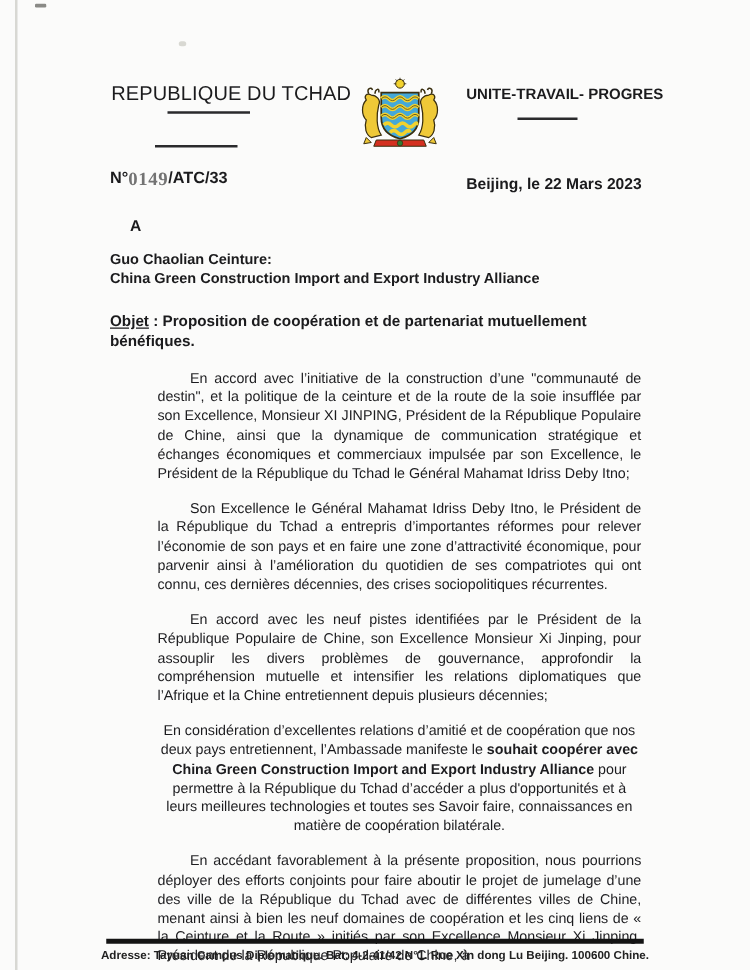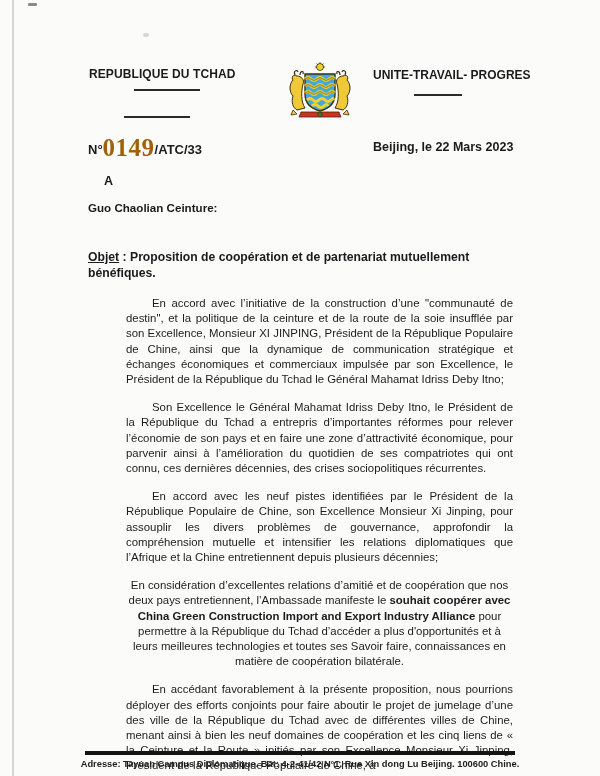--- a/index.html
+++ b/index.html
@@ -17,33 +17,33 @@
   }
   .scan-speck {
     position: absolute; left: 28px; top: 3px; width: 9px; height: 3px;
     background: #8a8a86; border-radius: 1px;
   }
   .scan-speck2 {
     position: absolute; left: 143px; top: 33px; width: 6px; height: 4px;
     background: #d8d8d2; border-radius: 2px;
   }
   
-  .hdr-left { position: absolute; left: 89px; top: 67px; font-weight: bold; font-size: 12px; letter-spacing: .1px; }
+  .hdr-left { position: absolute; left: 89px; top: 67px; font-weight: normal; font-size: 16px; letter-spacing: .1px; }
   .hdr-left .line2 { margin-top: 13px; }
   .rule { background: #2a2a2c; height: 2px; }
   .rule-rep { position: absolute; left: 134px; top: 89px; width: 66px; }
   .rule-amb { position: absolute; left: 124px; top: 116px; width: 66px; }
   .hdr-right { position: absolute; left: 373px; top: 68px; font-weight: bold; font-size: 12px; }
   .rule-motto { position: absolute; left: 414px; top: 94px; width: 48px; }
   .emblem { position: absolute; left: 283px; top: 62px; width: 74px; height: 58px; }
   
   .ref-line { position: absolute; left: 88px; top: 134px; font-weight: bold; font-size: 13px; }
   .ref-line .num {
     font-family: "Liberation Serif", "DejaVu Serif", serif;
-    color: #a16207; font-size: 25px; font-weight: bold; letter-spacing: .5px;
+    color: #737373; font-size: 15px; font-weight: bold; letter-spacing: .5px;
     vertical-align: -2px;
   }
   .date-line { position: absolute; left: 373px; top: 140px; font-weight: bold; font-size: 12.5px; }
   
   .salutation { position: absolute; left: 104px; top: 174px; font-weight: bold; font-size: 12.5px; }
   .addressee { position: absolute; left: 88px; top: 201px; font-weight: bold; font-size: 11.6px; line-height: 14.5px; }
   
   .subject {
     position: absolute; left: 88px; top: 238px; width: 442px;
     font-weight: bold; font-size: 12.2px; line-height: 15.5px; margin-top: 12px;
@@ -125,20 +125,21 @@
 
 <div class="hdr-right">UNITE-TRAVAIL- PROGRES</div>
 <div class="rule rule-motto"></div>
 
 <div class="ref-line"><span>N°</span><span class="num">0149</span><span>/ATC/33</span></div>
 <div class="date-line">Beijing, le 22 Mars 2023</div>
 
 <div class="salutation">A</div>
 <div class="addressee">
   <div>Guo Chaolian Ceinture:</div>
+  <div>China Green Construction Import and Export Industry Alliance</div>
 </div>
 
 <div class="subject"><span class="obj-label">Objet</span><span> : </span><span>Proposition de coopération et de partenariat mutuellement bénéfiques.</span></div>
 
 <div class="letter-body">
   <p class="para-justify">En accord avec l’initiative de la construction d’une "communauté de destin", et la politique de la ceinture et de la route de la soie insufflée par son Excellence, Monsieur XI JINPING, Président de la République Populaire de Chine, ainsi que la dynamique de communication stratégique et échanges économiques et commerciaux impulsée par son Excellence, le Président de la République du Tchad le Général Mahamat Idriss Deby Itno;</p>
   <p class="para-justify">Son Excellence le Général Mahamat Idriss Deby Itno, le Président de la République du Tchad a entrepris d’importantes réformes pour relever l’économie de son pays et en faire une zone d’attractivité économique, pour parvenir ainsi à l’amélioration du quotidien de ses compatriotes qui ont connu, ces dernières décennies, des crises sociopolitiques récurrentes.</p>
   <p class="para-justify">En accord avec les neuf pistes identifiées par le Président de la République Populaire de Chine, son Excellence Monsieur Xi Jinping, pour assouplir les divers problèmes de gouvernance, approfondir la compréhension mutuelle et intensifier les relations diplomatiques que l’Afrique et la Chine entretiennent depuis plusieurs décennies;</p>
   <p class="para-left"><span>En considération d’excellentes relations d’amitié et de coopération que nos deux pays entretiennent, l’Ambassade manifeste le </span><b>souhait coopérer avec  China Green Construction Import and Export Industry Alliance</b><span> pour permettre à la République du Tchad d’accéder a plus d'opportunités et à leurs meilleures technologies et toutes ses Savoir faire, connaissances en matière de coopération bilatérale.</span></p>
   <p class="para-justify">En accédant favorablement à la présente proposition, nous pourrions déployer des efforts conjoints pour faire aboutir le projet de jumelage d’une des ville de la République du Tchad avec de différentes villes de Chine, menant ainsi à bien les neuf domaines de coopération et les cinq liens de « la Ceinture et la Route » initiés par son Excellence Monsieur Xi Jinping, Président de la République Populaire de Chine, à</p>

